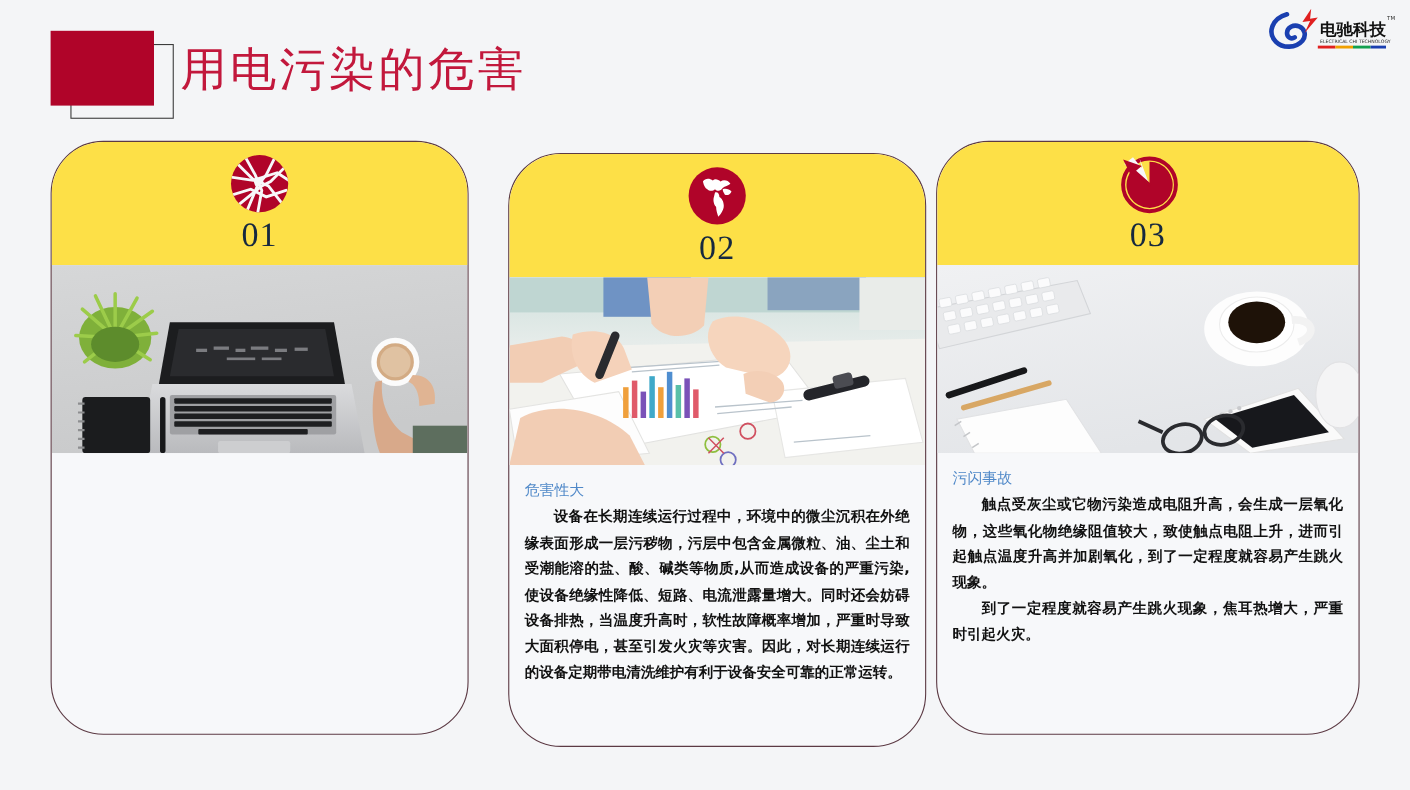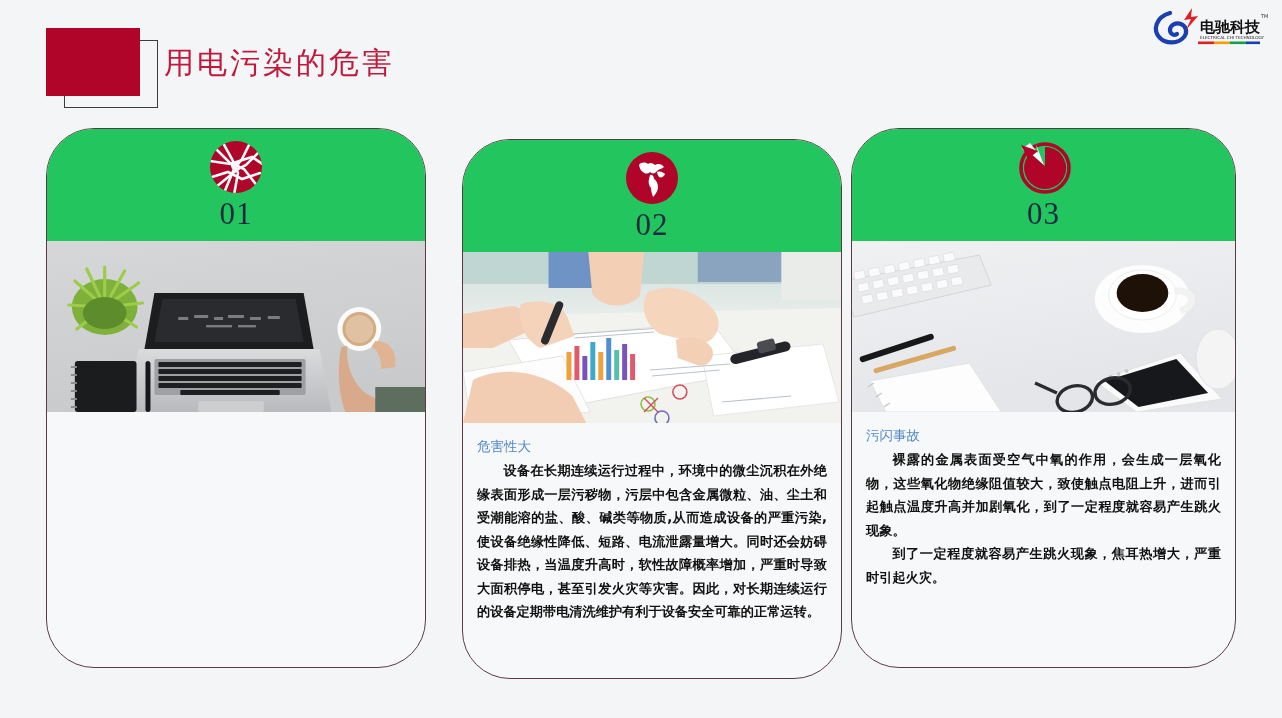--- a/index.html
+++ b/index.html
@@ -25,21 +25,21 @@
     width: 94px; height: 68px;
     border: 1.4px solid #3c3c3c; background: transparent;
   }
   .sq-solid {
     position: absolute; left: 0px; top: 0px;
     width: 94px; height: 68px;
     background: #b00429;
   }
   .title-text {
     position: absolute; left: 118px; top: 6px;
-    font-size: 30px; line-height: 58px;
+    font-size: 42px; line-height: 58px;
     color: #c2183c;
     letter-spacing: 3px;
     font-family: "DejaVu Sans", "Liberation Sans", sans-serif;
     white-space: nowrap;
   }
 
   
   .cards { position: absolute; left: 0; top: 0; width: 1282px; height: 718px; }
   .card {
     position: absolute; top: 128px;
@@ -49,21 +49,21 @@
     background: #f7f8fa;
     overflow: hidden;
   }
   .card.c1 { left: 46px; }
   .card.c2 { left: 462px; margin-top: 11px; }
   .card.c3 { left: 851px; width: 385px; }
 
   .card-head {
     position: relative;
     height: 112px;
-    background: #22c55e;
+    background: #fde047;
     display: flex; flex-direction: column;
     align-items: center; justify-content: flex-start;
     padding-top: 10px;
   }
   .card-icon { width: 56px; height: 56px; }
   .card-num {
     font-family: "Liberation Serif", "DejaVu Serif", serif;
     font-size: 31px; line-height: 38px;
     color: #16293f;
     letter-spacing: 1px;
@@ -378,20 +378,20 @@
             <path d="M206 152 L184 142"></path>
           </g>
 
           <ellipse cx="368" cy="118" rx="22" ry="30" fill="#f4f4f5" stroke="#e2e2e4"></ellipse>
         </svg>
       </div>
 
       <div class="card-body">
         <div class="card-title">污闪事故</div>
         <div class="card-text">
-          <p class="indent">裸露的金属表面受空气中氧的作用，会生成一层氧化物，这些氧化物绝缘阻值较大，致使触点电阻上升，进而引起触点温度升高并加剧氧化，到了一定程度就容易产生跳火现象。</p>
+          <p class="indent">触点受灰尘或它物污染造成电阻升高，会生成一层氧化物，这些氧化物绝缘阻值较大，致使触点电阻上升，进而引起触点温度升高并加剧氧化，到了一定程度就容易产生跳火现象。</p>
           <p class="indent">到了一定程度就容易产生跳火现象，焦耳热增大，严重时引起火灾。</p>
         </div>
       </div>
     </div>
 
   </div>
 </div>
 
 </body></html>

